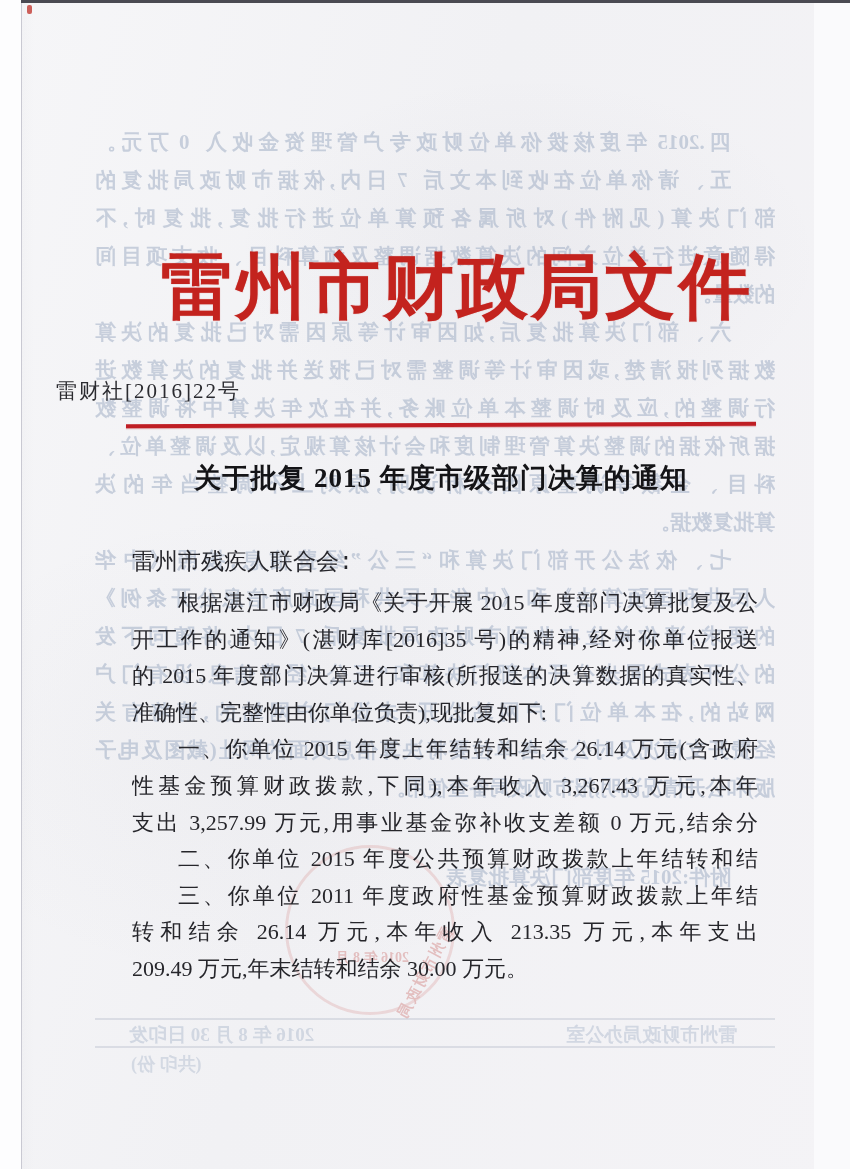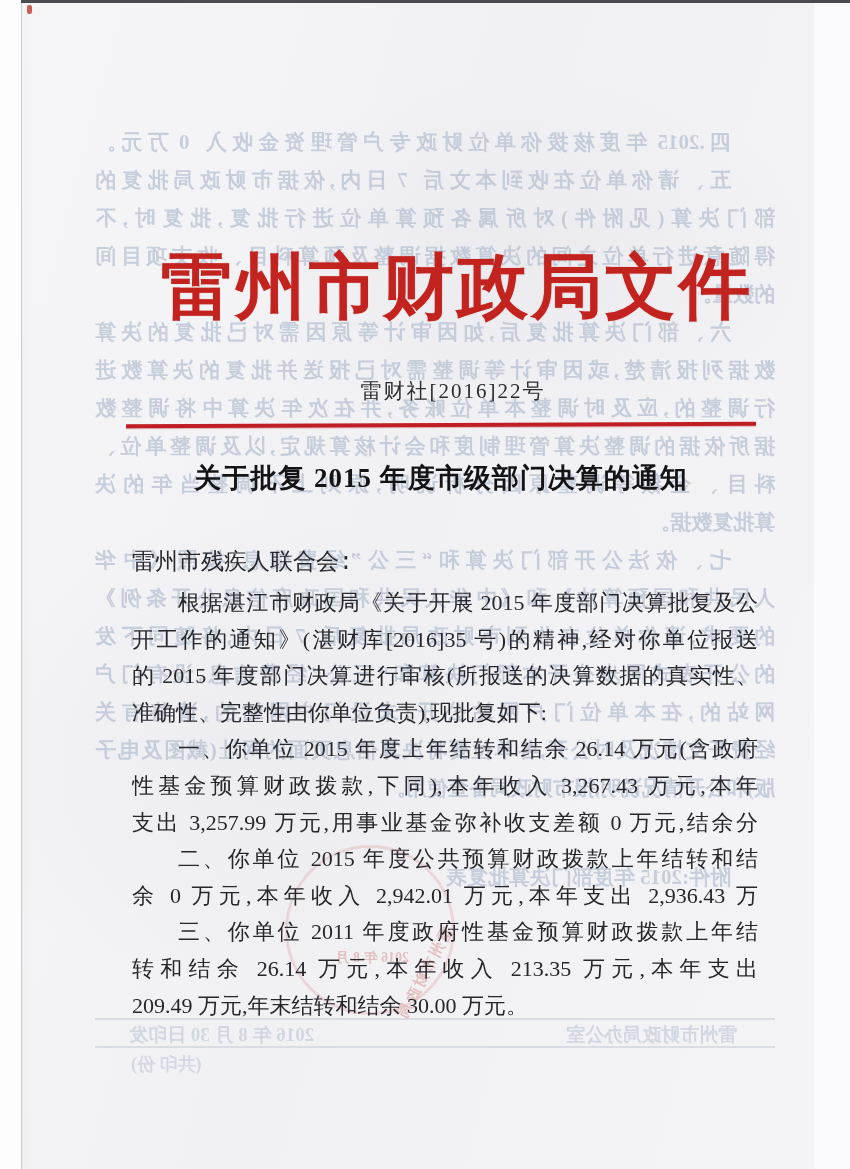--- a/index.html
+++ b/index.html
@@ -48,21 +48,21 @@
   }
   .bcopies{position:absolute;top:1052px;right:36px;font-size:18px;opacity:.7;}
 
   
   .fg{position:absolute;inset:0;color:#26262b;border-radius:12px;}
   .org-title{
     position:absolute;left:64px;right:0;top:240px;text-align:center;
     font-size:71px;font-weight:bold;color:#c3231e;letter-spacing:3px;
     white-space:nowrap;text-shadow:0 0 1px rgba(195,35,30,.55);
   }
-  .doc-number{position:absolute;left:56px;right:0;top:377px;text-align:center;font-size:21px;letter-spacing:2px;color:#2b2b30;}
+  .doc-number{position:absolute;left:56px;right:0;top:377px;font-size:21px;letter-spacing:2px;color:#2b2b30;}
   .red-rule{position:absolute;left:126px;top:423px;width:630px;height:4px;background:#bf1e24;transform:rotate(-0.25deg);box-shadow:0 1px 1px rgba(190,30,35,.3);}
   .doc-title{position:absolute;left:0;right:8px;top:460px;text-align:center;font-size:27px;font-weight:bold;color:#141417;letter-spacing:1px;white-space:nowrap;padding-left:40px;}
   .salutation{position:absolute;left:132px;top:546px;font-size:23px;font-family:Liberation Mono, monospace;}
   .body{position:absolute;left:132px;top:585px;width:626px;}
   .ln{height:36.6px;line-height:36.6px;font-size:22px;overflow:hidden;}
   .j{text-align:justify;text-align-last:justify;}
   .ind{text-indent:46px;}
 </style>
 </head>
 <body>
@@ -117,21 +117,20 @@
 
     <div class="body">
       <div class="ln j ind">根据湛江市财政局《关于开展 2015 年度部门决算批复及公</div>
       <div class="ln j">开工作的通知》(湛财库[2016]35 号)的精神,经对你单位报送</div>
       <div class="ln j">的 2015 年度部门决算进行审核(所报送的决算数据的真实性、</div>
       <div class="ln">准确性、完整性由你单位负责),现批复如下:</div>
       <div class="ln j ind">一、你单位 2015 年度上年结转和结余 26.14 万元(含政府</div>
       <div class="ln j">性基金预算财政拨款,下同),本年收入 3,267.43 万元,本年</div>
       <div class="ln j">支出 3,257.99 万元,用事业基金弥补收支差额 0 万元,结余分</div>
       <div class="ln j ind">二、你单位 2015 年度公共预算财政拨款上年结转和结</div>
-      <div class="ln j">余 0 万元,本年收入 2,942.01 万元,本年支出 2,936.43 万</div>
       <div class="ln j ind">三、你单位 2011 年度政府性基金预算财政拨款上年结</div>
       <div class="ln j">转和结余 26.14 万元,本年收入 213.35 万元,本年支出</div>
       <div class="ln">209.49 万元,年末结转和结余 30.00 万元。</div>
     </div>
   </div>
 
   <div class="left-strip"></div>
   <div class="right-strip"></div>
   <div class="top-edge"></div>
   <div class="red-speck"></div>

